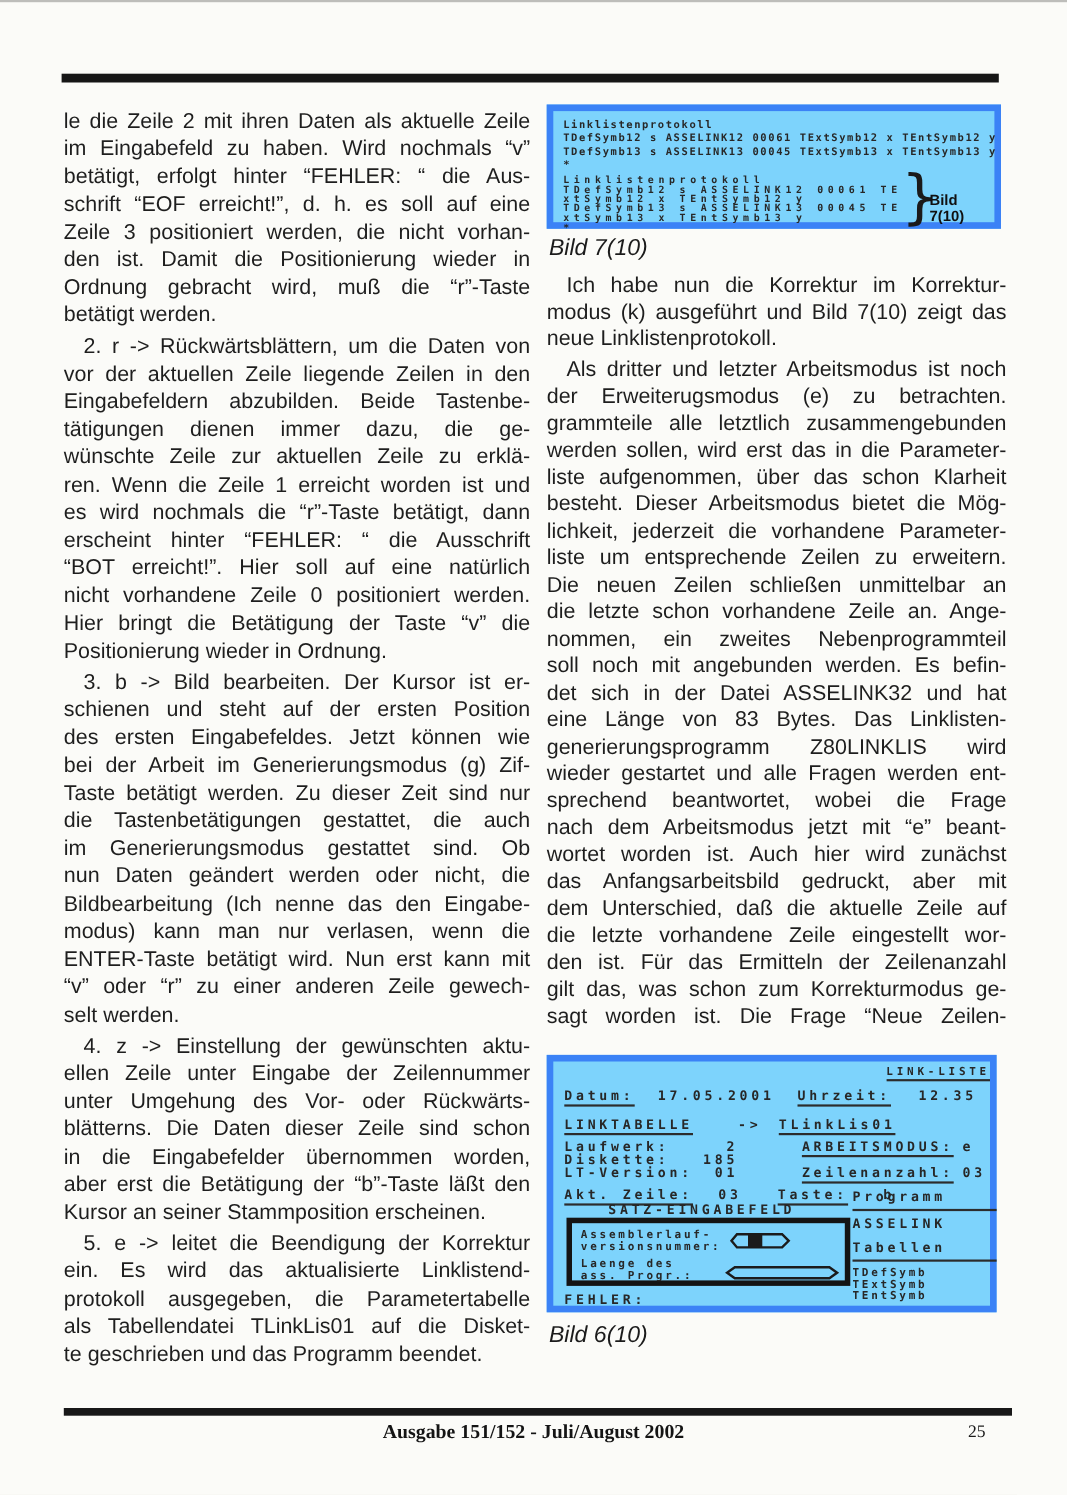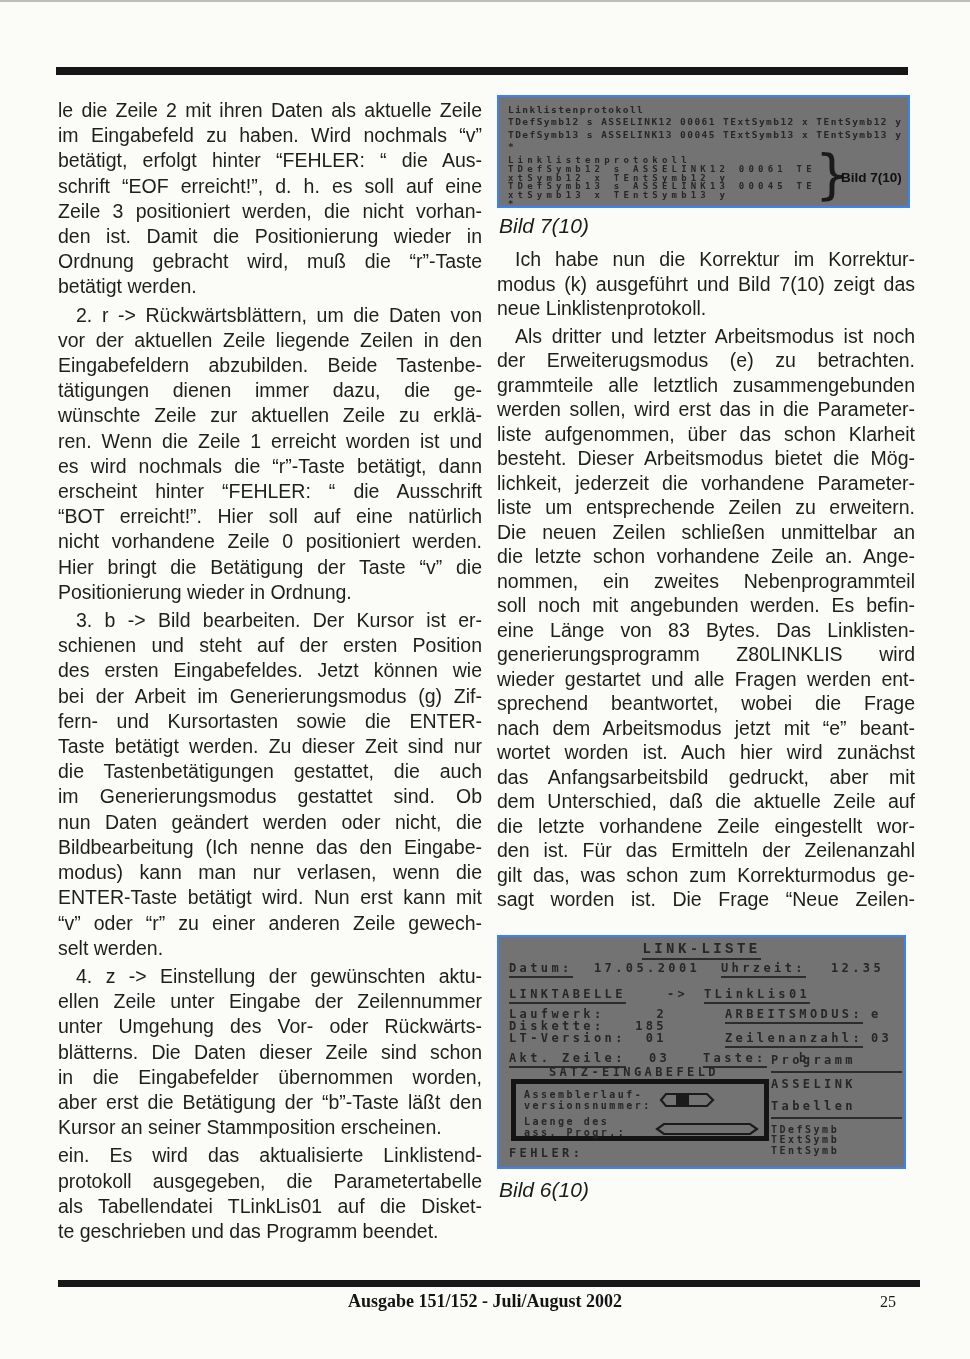--- a/index.html
+++ b/index.html
@@ -12,38 +12,38 @@
   .col-left{left:58px;top:98px;width:424px;}
   .col-right{left:497px;top:95px;width:418px;}
   .para{margin-bottom:3px;}
   .tline{text-align:justify;text-align-last:justify;line-height:25.2px;}
   .col-right .tline{line-height:24.5px;}
   .tline.lastline{text-align-last:left;}
   .tline.indent{text-indent:18px;}
 
   .caption{font-style:italic;font-size:21px;margin:6px 0 9px 2px;color:#1b1b1b;}
 
-  .termbox{box-sizing:border-box;background:#737373;border:2px solid #3b82f6;position:relative;
+  .termbox{box-sizing:border-box;background:#7dd3fc;border:6px solid #3b82f6;position:relative;
            font-family:"DejaVu Sans Mono",monospace;font-weight:bold;color:#272727;}
   
   .fig7{width:413px;height:113px;}
   .b1{padding:7px 0 0 9px;}
   .b1 div{font-size:9.5px;letter-spacing:1.45px;line-height:12.3px;white-space:pre;}
   .b2{padding:3px 0 0 9px;}
   .b2 div{font-size:9px;letter-spacing:4.2px;line-height:8.7px;white-space:pre;}
   .brace{position:absolute;left:316px;top:50px;font-size:54px;line-height:56px;font-weight:400;
          font-family:"DejaVu Sans",sans-serif;color:#1a1a1a;}
   .fig7label{position:absolute;left:342px;top:73px;font-family:"Liberation Sans",sans-serif;
              font-size:13.5px;font-weight:bold;color:#101010;letter-spacing:0;}
 
   
   .fig6{width:409px;height:234px;margin-top:23px;}
   .fig6 .t{position:absolute;font-size:12px;letter-spacing:3.4px;white-space:pre;}
   .fig6 .u{border-bottom:2px solid #2c2c2c;padding-bottom:1px;}
-  .f6title{position:absolute;left:0;width:100%;top:4px;text-align:center;font-size:14px;letter-spacing:3.4px;font-family:Liberation Mono, monospace;}
+  .f6title{position:absolute;left:0;width:100%;top:4px;text-align:right;font-size:10px;letter-spacing:3.4px;}
   .vr{left:10px;width:158px;text-align:right;}
   .f6list{position:absolute;left:272px;top:112px;width:131px;}
   .f6list div{font-size:12px;letter-spacing:3.4px;line-height:22px;white-space:pre;}
   .f6list .u-item{border-bottom:2px solid #2c2c2c;}
   .f6list .tight{font-size:10px;letter-spacing:2.5px;line-height:10.5px;}
   .f6list .tight:nth-child(4){margin-top:6px;}
   .satz{position:absolute;left:50px;top:128px;font-size:12px;letter-spacing:3.6px;white-space:pre;}
   .inbox{position:absolute;left:12px;top:142px;width:258px;height:62px;border:5px solid #141414;box-sizing:border-box;}
   .inbox .lbl{position:absolute;font-size:10px;letter-spacing:2.5px;line-height:11px;white-space:pre;}
   .fieldsvg{position:absolute;}
@@ -85,41 +85,41 @@
         <div class="tline">“BOT erreicht!”. Hier soll auf eine natürlich</div>
         <div class="tline">nicht vorhandene Zeile 0 positioniert werden.</div>
         <div class="tline">Hier bringt die Betätigung der Taste “v” die</div>
         <div class="tline lastline">Positionierung wieder in Ordnung.</div>
       </div>
       <div class="para">
         <div class="tline indent">3. b -&gt; Bild bearbeiten. Der Kursor ist er-</div>
         <div class="tline">schienen und steht auf der ersten Position</div>
         <div class="tline">des ersten Eingabefeldes. Jetzt können wie</div>
         <div class="tline">bei der Arbeit im Generierungsmodus (g) Zif-</div>
-        <div class="tline">fern- und Kursortasten sowie die ENTER-</div>
         <div class="tline">Taste betätigt werden. Zu dieser Zeit sind nur</div>
         <div class="tline">die Tastenbetätigungen gestattet, die auch</div>
         <div class="tline">im Generierungsmodus gestattet sind. Ob</div>
         <div class="tline">nun Daten geändert werden oder nicht, die</div>
         <div class="tline">Bildbearbeitung (Ich nenne das den Eingabe-</div>
         <div class="tline">modus) kann man nur verlasen, wenn die</div>
         <div class="tline">ENTER-Taste betätigt wird. Nun erst kann mit</div>
         <div class="tline">“v” oder “r” zu einer anderen Zeile gewech-</div>
         <div class="tline lastline">selt werden.</div>
       </div>
       <div class="para">
         <div class="tline indent">4. z -&gt; Einstellung der gewünschten aktu-</div>
         <div class="tline">ellen Zeile unter Eingabe der Zeilennummer</div>
         <div class="tline">unter Umgehung des Vor- oder Rückwärts-</div>
         <div class="tline">blätterns. Die Daten dieser Zeile sind schon</div>
         <div class="tline">in die Eingabefelder übernommen worden,</div>
         <div class="tline">aber erst die Betätigung der “b”-Taste läßt den</div>
         <div class="tline lastline">Kursor an seiner Stammposition erscheinen.</div>
       </div>
       <div class="para">
+        <div class="tline indent">5. e -&gt; leitet die Beendigung der Korrektur</div>
         <div class="tline">ein. Es wird das aktualisierte Linklistend-</div>
         <div class="tline">protokoll ausgegeben, die Parametertabelle</div>
         <div class="tline">als Tabellendatei TLinkLis01 auf die Disket-</div>
         <div class="tline lastline">te geschrieben und das Programm beendet.</div>
       </div>
     </div>
 
   <div class="col col-right">
 
     <div class="termbox fig7">
@@ -154,20 +154,21 @@
           <div class="tline">grammteile alle letztlich zusammengebunden</div>
           <div class="tline">werden sollen, wird erst das in die Parameter-</div>
           <div class="tline">liste aufgenommen, über das schon Klarheit</div>
           <div class="tline">besteht. Dieser Arbeitsmodus bietet die Mög-</div>
           <div class="tline">lichkeit, jederzeit die vorhandene Parameter-</div>
           <div class="tline">liste um entsprechende Zeilen zu erweitern.</div>
           <div class="tline">Die neuen Zeilen schließen unmittelbar an</div>
           <div class="tline">die letzte schon vorhandene Zeile an. Ange-</div>
           <div class="tline">nommen, ein zweites Nebenprogrammteil</div>
           <div class="tline">soll noch mit angebunden werden. Es befin-</div>
+          <div class="tline">det sich in der Datei ASSELINK32 und hat</div>
           <div class="tline">eine Länge von 83 Bytes. Das Linklisten-</div>
           <div class="tline">generierungsprogramm Z80LINKLIS wird</div>
           <div class="tline">wieder gestartet und alle Fragen werden ent-</div>
           <div class="tline">sprechend beantwortet, wobei die Frage</div>
           <div class="tline">nach dem Arbeitsmodus jetzt mit “e” beant-</div>
           <div class="tline">wortet worden ist. Auch hier wird zunächst</div>
           <div class="tline">das Anfangsarbeitsbild gedruckt, aber mit</div>
           <div class="tline">dem Unterschied, daß die aktuelle Zeile auf</div>
           <div class="tline">die letzte vorhandene Zeile eingestellt wor-</div>
           <div class="tline">den ist. Für das Ermitteln der Zeilenanzahl</div>

